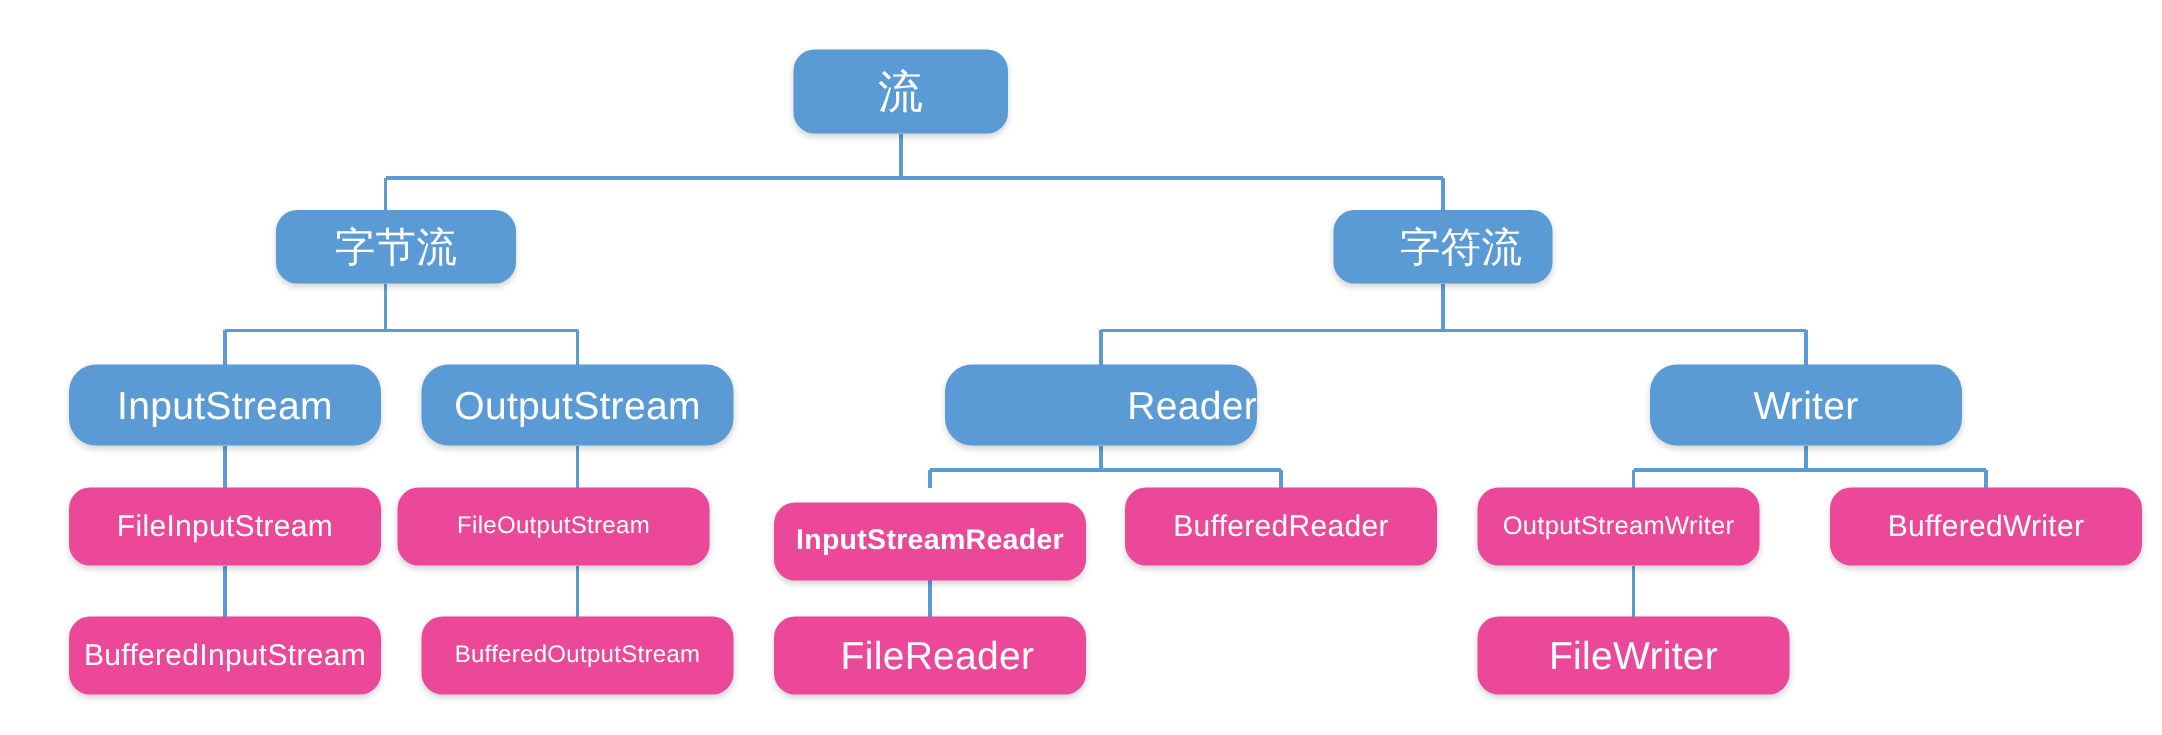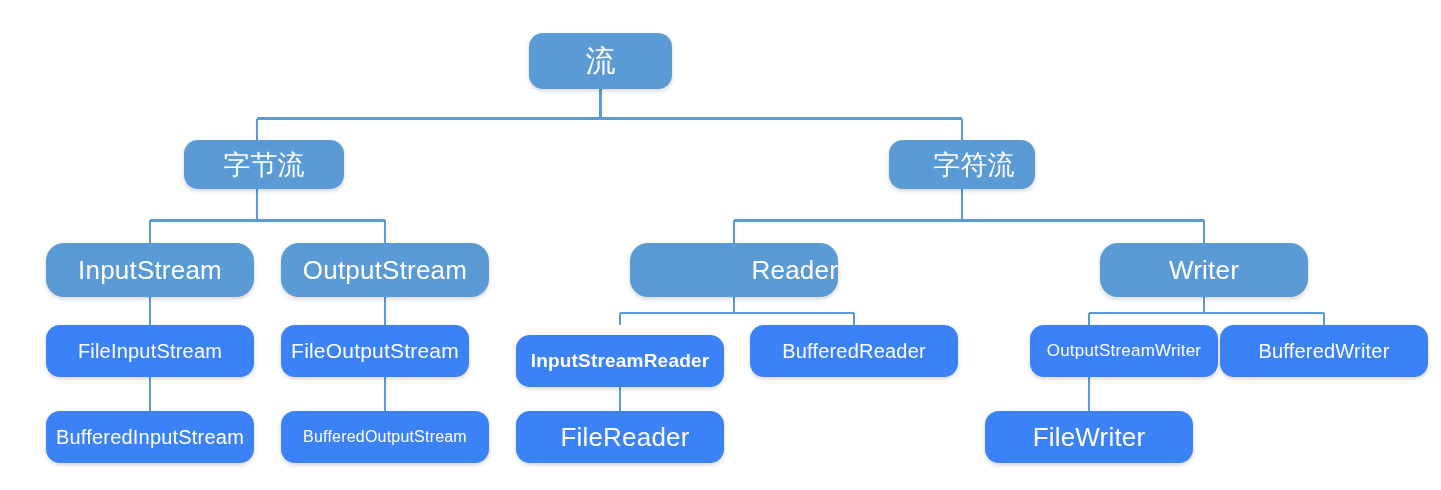--- a/index.html
+++ b/index.html
@@ -30,21 +30,21 @@
     justify-content: center;
     color: #ffffff;
     text-align: center;
     border-radius: 14px;
     box-shadow: 0 2px 4px rgba(0,0,0,0.17);
     white-space: nowrap;
     letter-spacing: 0.2px;
     z-index: 2;
   }
   .node.blue  { background: #5b9bd5; }
-  .node.green { background: #3b82f6; }
+  .node.green { background: #ec4899; }
   .node.r-lg  { border-radius: 18px; }
 </style>
 </head>
 <body>
 
 <div id="diagram-root">
   <svg id="edge-layer" viewBox="0 0 1441 490" xmlns="http://www.w3.org/2000/svg" aria-hidden="true">
       <line x1="600.5" y1="89" x2="600.5" y2="118.58" stroke="#5b9bd5" stroke-width="2.5" shape-rendering="crispEdges"></line>
       <line x1="257" y1="118.58" x2="962" y2="118.58" stroke="#5b9bd5" stroke-width="2.5" shape-rendering="crispEdges"></line>
       <line x1="257" y1="118.58" x2="257" y2="140" stroke="#5b9bd5" stroke-width="2.5" shape-rendering="crispEdges"></line>
@@ -90,30 +90,30 @@
       </div>
       <div class="node blue r-lg" style="left: 630px; top: 243px; width: 208px; height: 54px; font-size: 26px; border-radius: 18px; justify-content: flex-end;">
         <span>Reader</span>
       </div>
       <div class="node blue r-lg" style="left: 1100px; top: 243px; width: 208px; height: 54px; font-size: 26px; border-radius: 18px;">
         <span>Writer</span>
       </div>
       <div class="node green" style="left: 46px; top: 325px; width: 208px; height: 52px; font-size: 20px; border-radius: 14px;">
         <span>FileInputStream</span>
       </div>
-      <div class="node green" style="left: 281px; top: 325px; width: 188px; height: 52px; font-size: 21px; border-radius: 14px;">
+      <div class="node green" style="left: 265px; top: 325px; width: 208px; height: 52px; font-size: 16px; border-radius: 14px;">
         <span>FileOutputStream</span>
       </div>
       <div class="node green" style="left: 516px; top: 335px; width: 208px; height: 52px; font-size: 19px; border-radius: 14px; font-weight: bold;">
         <span>InputStreamReader</span>
       </div>
       <div class="node green" style="left: 750px; top: 325px; width: 208px; height: 52px; font-size: 20px; border-radius: 14px; text-align: center;">
         <span>BufferedReader</span>
       </div>
-      <div class="node green" style="left: 1030px; top: 325px; width: 188px; height: 52px; font-size: 17px; border-radius: 14px;">
+      <div class="node green" style="left: 985px; top: 325px; width: 188px; height: 52px; font-size: 17px; border-radius: 14px;">
         <span>OutputStreamWriter</span>
       </div>
       <div class="node green" style="left: 1220px; top: 325px; width: 208px; height: 52px; font-size: 20px; border-radius: 14px; text-align: center;">
         <span>BufferedWriter</span>
       </div>
       <div class="node green" style="left: 46px; top: 411px; width: 208px; height: 52px; font-size: 20px; border-radius: 14px;">
         <span>BufferedInputStream</span>
       </div>
       <div class="node green" style="left: 281px; top: 411px; width: 208px; height: 52px; font-size: 16px; border-radius: 14px;">
         <span>BufferedOutputStream</span>

